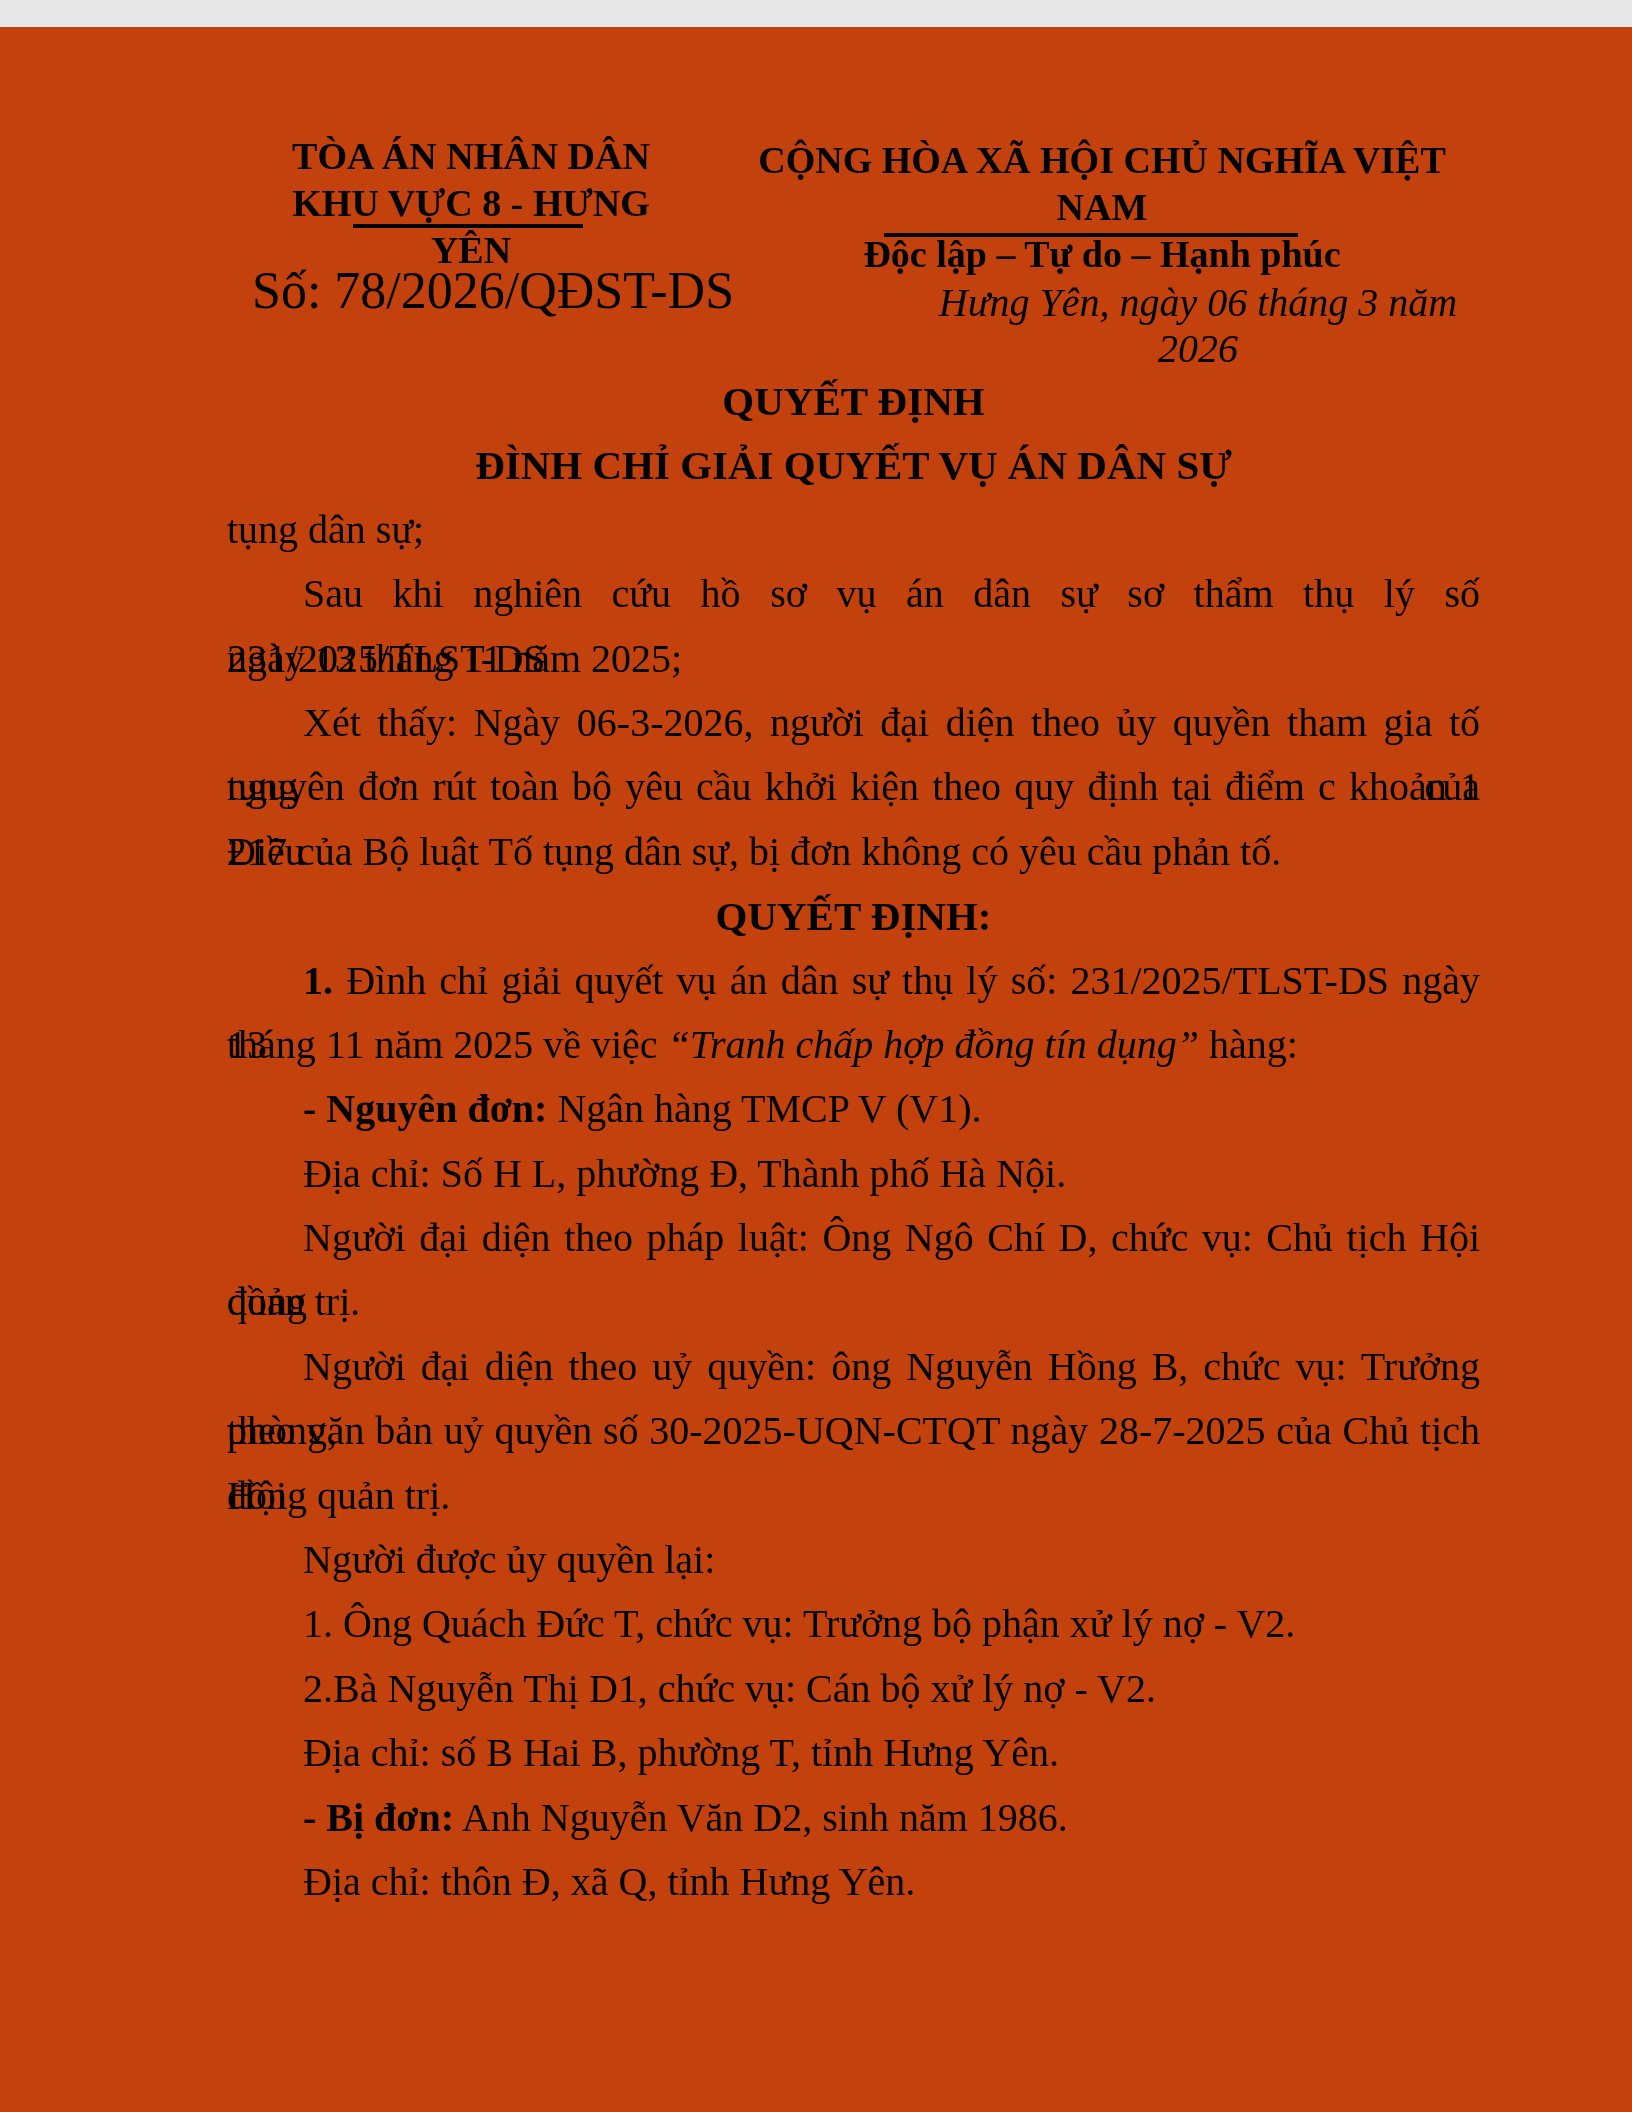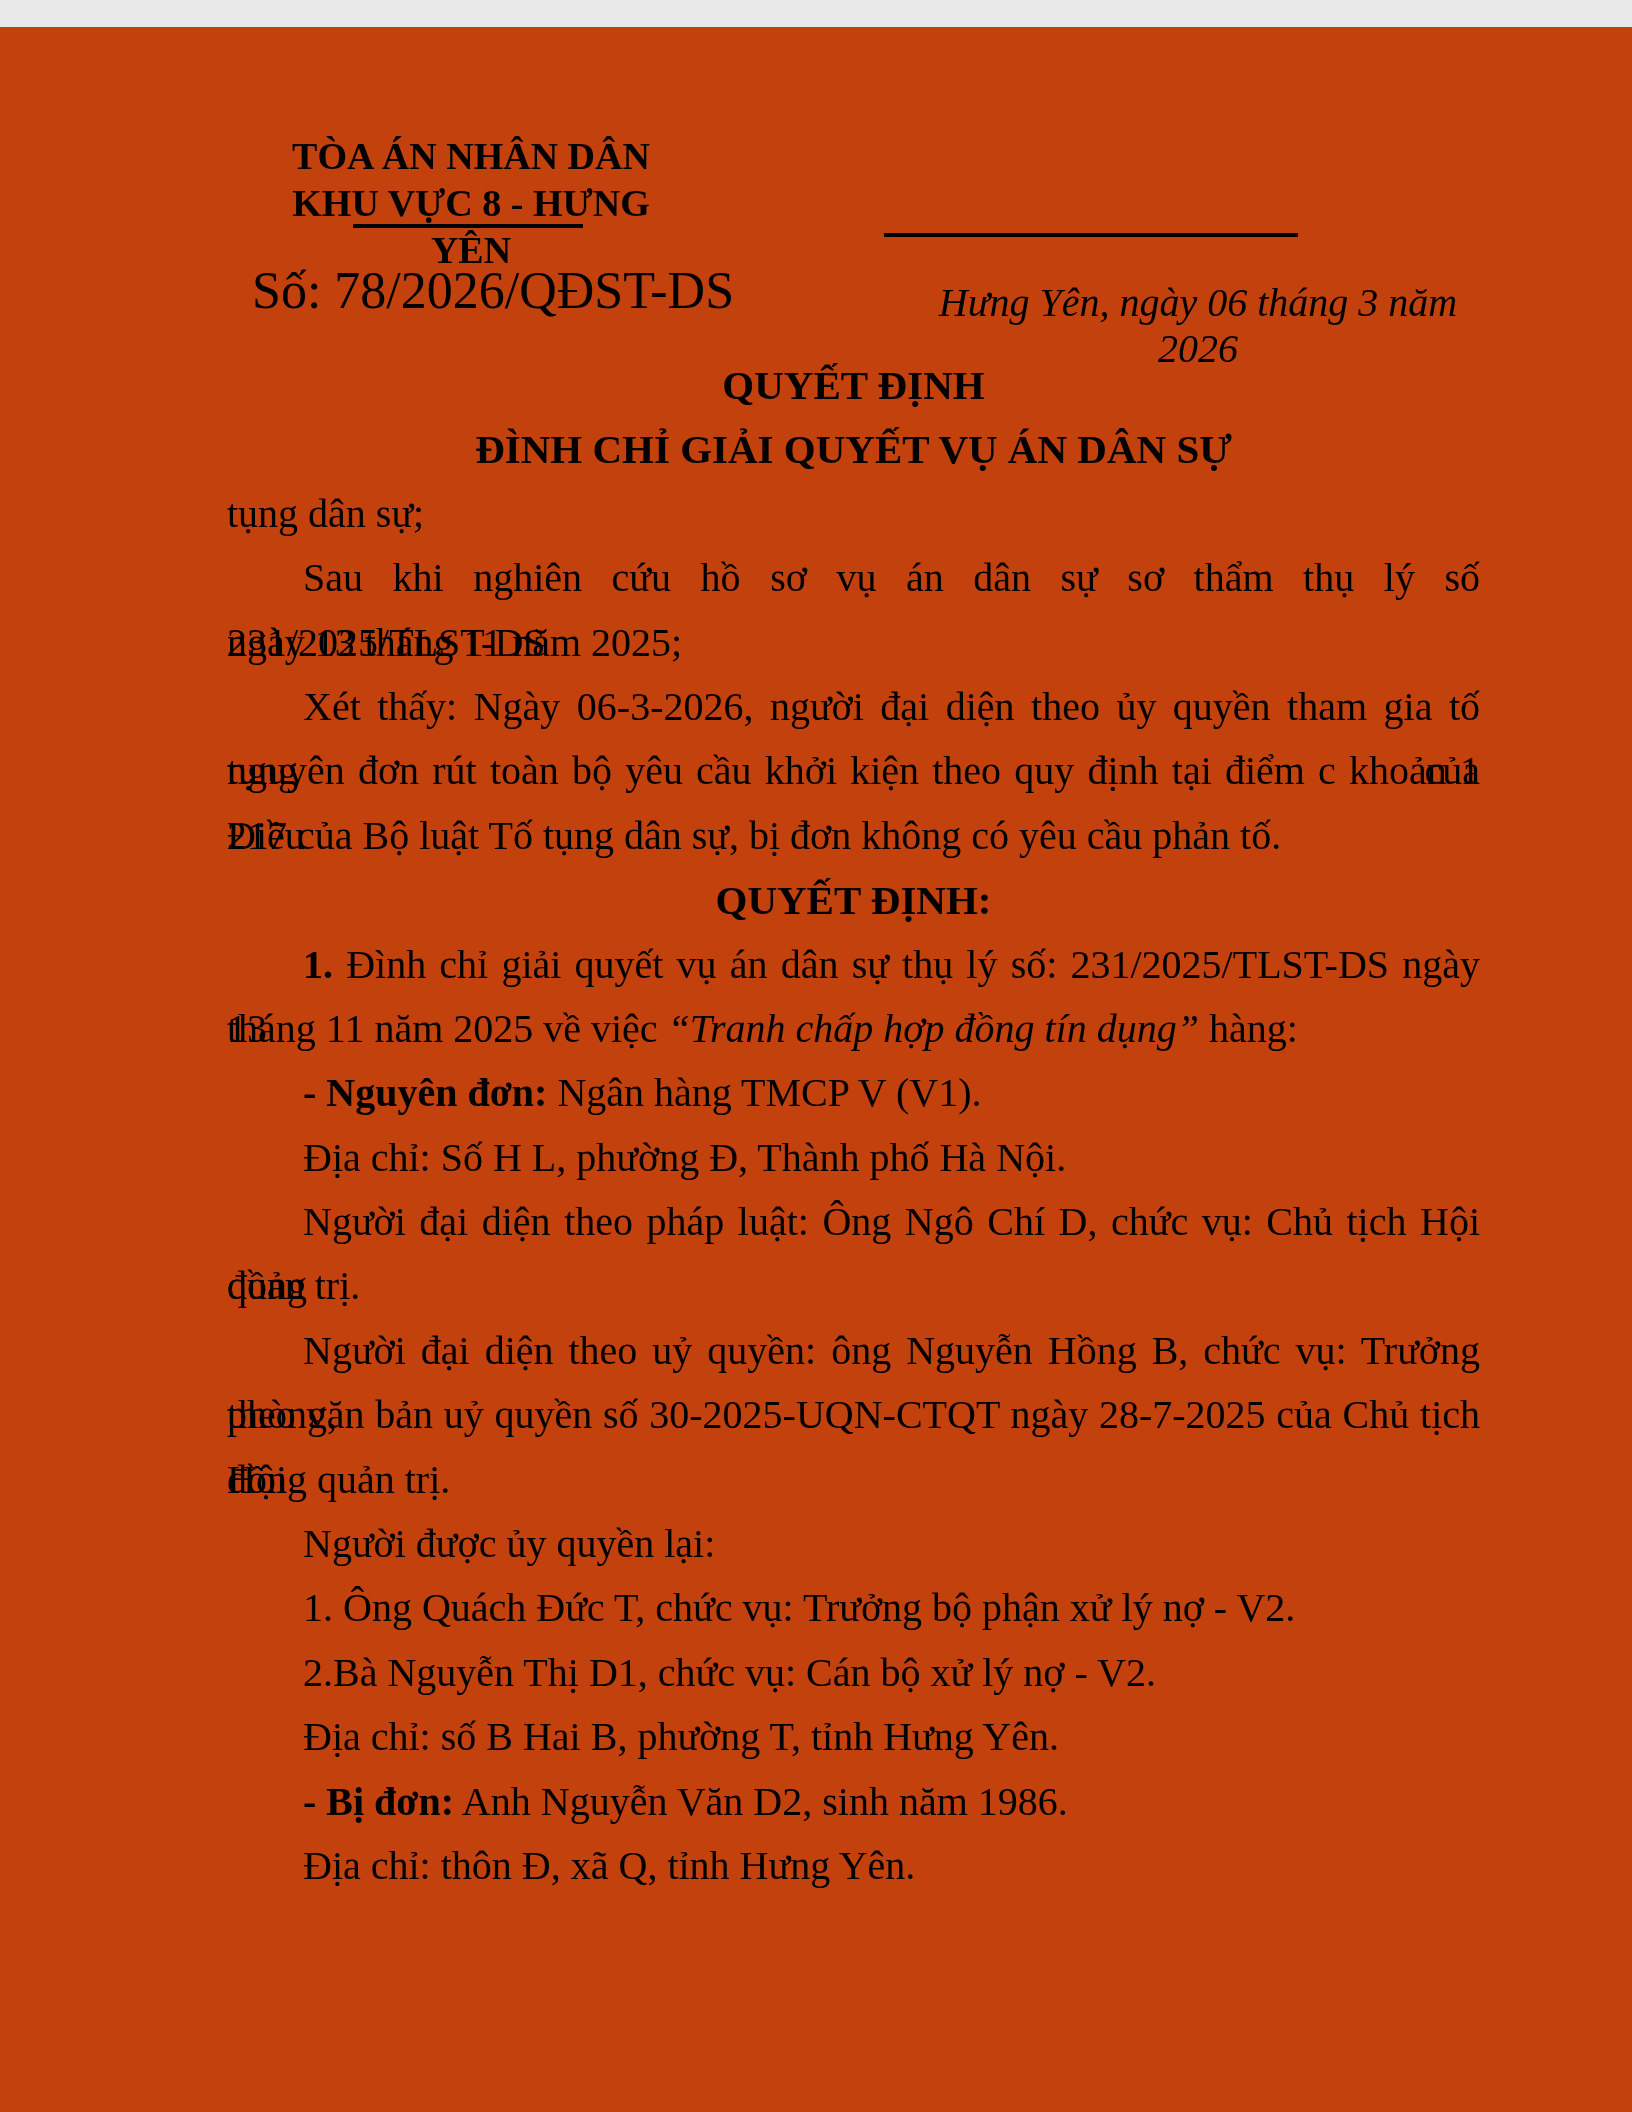--- a/index.html
+++ b/index.html
@@ -16,40 +16,44 @@
   .hdr{position:absolute;text-align:center;font-weight:bold;font-size:38px;line-height:47px;}
   .hdr-left{left:250px;top:106px;width:442px;}
   .hdr-right{left:738px;top:110px;width:728px;}
   .rule{position:absolute;height:4px;background:#000;}
   .rule-left{left:353px;top:197px;width:230px;}
   .rule-right{left:884px;top:206px;width:414px;}
   
   .doc-number{position:absolute;left:252px;top:241px;font-size:52px;line-height:46px;}
   .dateline{position:absolute;left:898px;top:253px;width:600px;text-align:center;font-style:italic;font-size:40px;line-height:46px;}
   
-  .content{position:absolute;left:227px;top:326px;width:1253px;}
+  .content{position:absolute;left:227px;top:342px;width:1253px;}
   .line{height:64.4px;line-height:64.4px;font-size:40px;white-space:normal;}
   .ctr{text-align:center;}
   .ttl{font-weight:bold;font-size:41px;}
   .ind{text-indent:76px;}
   .jst{text-align:justify;text-align-last:justify;}
   .b{font-weight:bold;}
   .i{font-style:italic;text-align:center;}
 </style>
 </head>
 <body>
 
 <div class="page">
 
   <div class="hdr hdr-left">
     <div>TÒA ÁN NHÂN DÂN</div>
     <div>KHU VỰC 8 - HƯNG YÊN</div>
   </div>
   <div class="rule rule-left"></div>
 
+  <div class="hdr hdr-right">
+    <div>CỘNG HÒA XÃ HỘI CHỦ NGHĨA VIỆT NAM</div>
+    <div>Độc lập – Tự do – Hạnh phúc</div>
+  </div>
   <div class="rule rule-right"></div>
 
   <div class="doc-number">Số: 78/2026/QĐST-DS</div>
   <div class="dateline">Hưng Yên, ngày 06 tháng 3 năm 2026</div>
 
   <div class="content">
 
     <div class="line ctr ttl">QUYẾT ĐỊNH</div>
     <div class="line ctr ttl">ĐÌNH CHỈ GIẢI QUYẾT VỤ ÁN DÂN SỰ</div>
 

